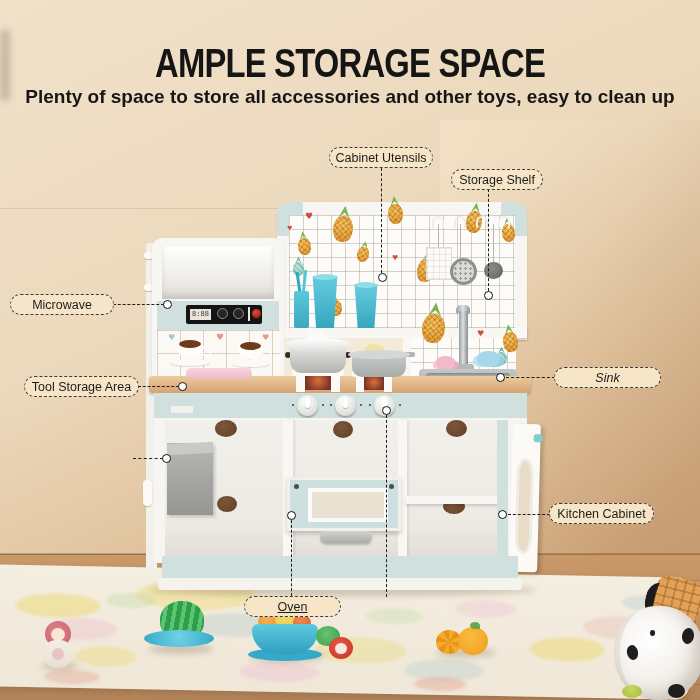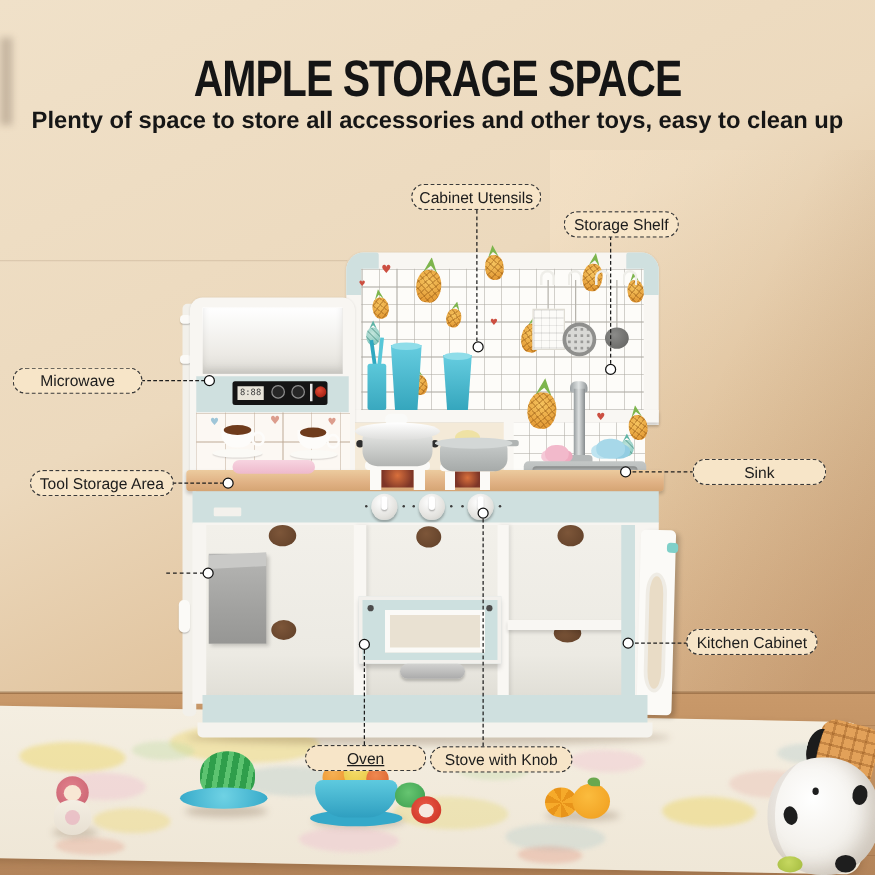--- a/index.html
+++ b/index.html
@@ -300,21 +300,20 @@
   <div class="dot" style="left:498px;top:510px;"></div>
   <div class="lead v" style="left:291px;top:520px;height:76px;"></div>
   <div class="dot" style="left:287px;top:511px;"></div>
   <div class="lead v" style="left:386px;top:415px;height:182px;"></div>
   <div class="dot" style="left:382px;top:406px;"></div>
 
   <div class="pill" style="left:329px;top:147px;width:104px;">Cabinet Utensils</div>
   <div class="pill" style="left:451px;top:169px;width:92px;">Storage Shelf</div>
   <div class="pill" style="left:24px;top:376px;width:115px;">Tool Storage Area</div>
   <div class="pill" style="left:10px;top:294px;width:104px;">Microwave</div>
-  <div class="pill" style="left:554px;top:367px;width:107px;">Sink</div>
+  <div class="pill" style="left:554px;top:367px;width:107px;font-style:italic;">Sink</div>
   <div class="pill" style="left:549px;top:503px;width:105px;">Kitchen Cabinet</div>
   <div class="pill" style="left:244px;top:596px;width:97px;text-decoration:underline;">Oven</div>
-  <div class="pill" style="left:344px;top:597px;width:114px;">Stove with Knob</div>
 
   <div class="title">AMPLE STORAGE SPACE</div>
   <div class="subtitle">Plenty of space to store all accessories and other toys, easy to clean up</div>
 
 </div>
 
 </body></html>

